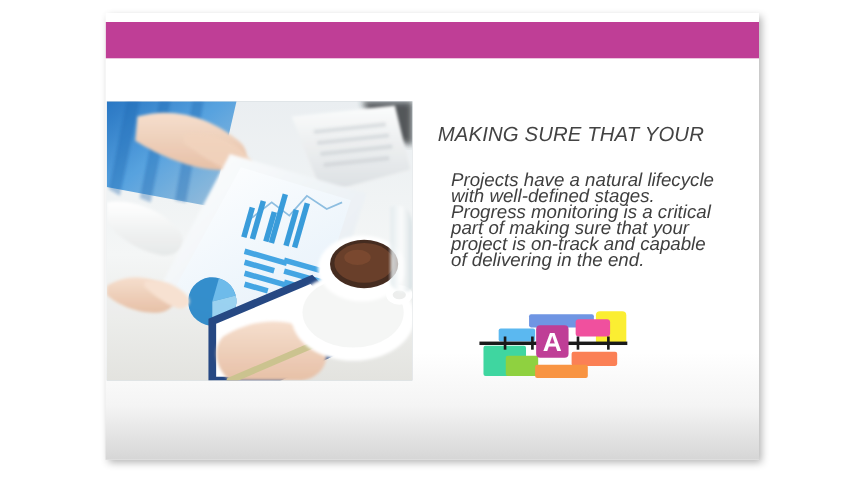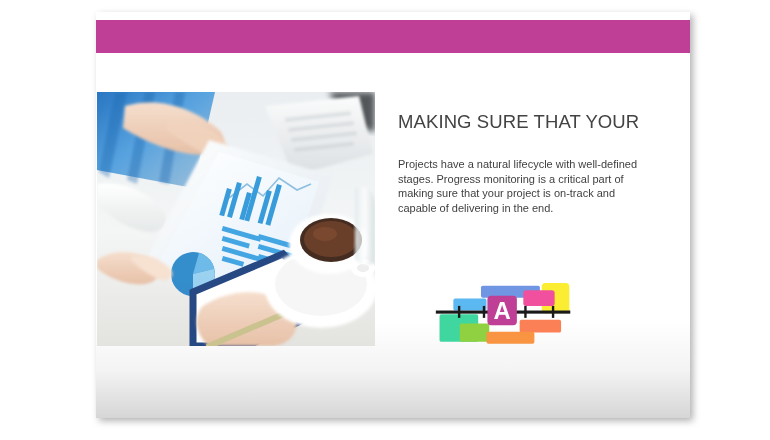--- a/index.html
+++ b/index.html
@@ -38,34 +38,35 @@
     overflow:hidden;
     background:#cfd6da;
   }
   #photo svg{display:block;width:278px;height:254px;}
 
   
   #right-col{
     position:absolute;
     left:302px;top:98px;
     width:280px;
+    font-style:italic;
   }
   #title{
     font-size:18.5px;
     line-height:23px;
     color:#434343;
     letter-spacing:.1px;
     margin:0 0 24px 0;
     font-weight:400;
   }
   #body-text{
-    font-size:11px;
+    font-size:17px;
     line-height:14.6px;
     color:#3f3f3f;
-    margin:0;
+    margin:12px;
     width:245px;
   }
 
   
   #gantt{
     position:absolute;
     left:338px;top:258px;
     width:140px;height:80px;
   }
   #gantt svg{display:block;}

